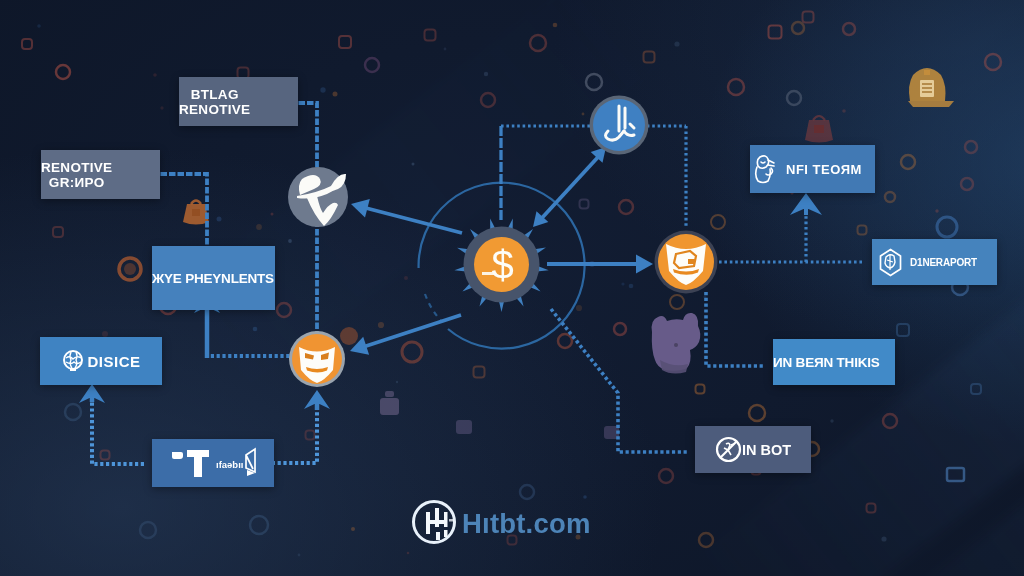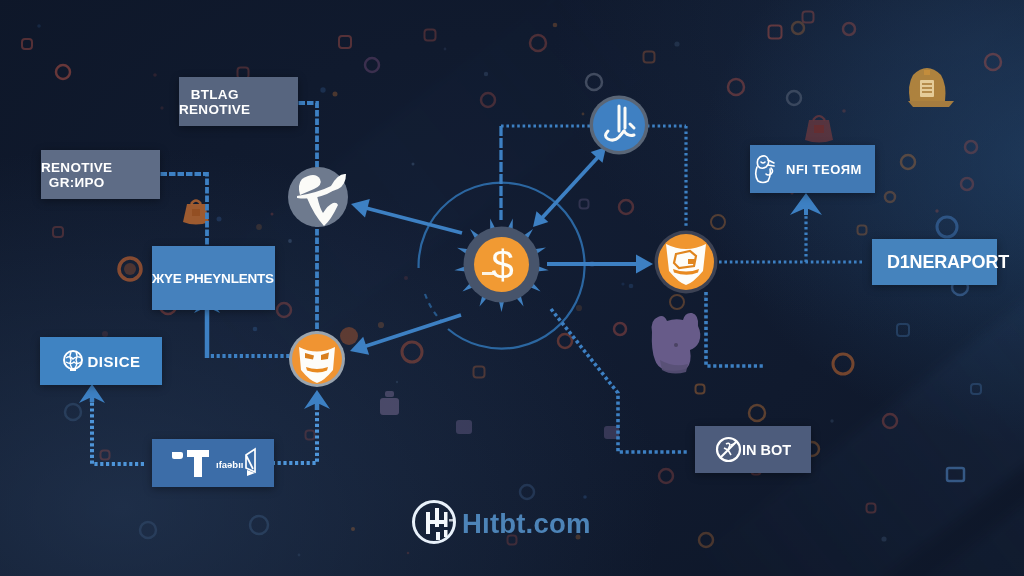--- a/index.html
+++ b/index.html
@@ -269,22 +269,25 @@
     </div>
 <div class="bx" style="left:864px;top:239px;width:125px;height:46px;background:#4583bd;">
       <div class="row" style="gap:8px;justify-content:flex-start;padding-left:7px">
 <svg width="23" height="29" viewBox="0 0 23 29">
           <g stroke="#fff" stroke-width="1.7" fill="none">
 <path d="M11.5 1.5 L21.5 8 V21 L11.5 27.5 L1.5 21 V8 Z"></path>
 <path d="M7 9 q4 -4 8 -1 l1 6 q-1 5 -5 6 q-4 -1 -5 -5 z" stroke-width="1.4"></path>
 <path d="M11 6 v16 M8 12 l6 2" stroke-width="1.2"></path>
           </g>
         </svg>
-<span class="t1" style="font-size:18px;letter-spacing:-.2px">D1NERAPORT</span>
-      </div>
+<span class="t1" style="font-size:10px;letter-spacing:-.2px">D1NERAPORT</span>
+      </div>
+    </div>
+<div class="bx" style="left:765px;top:339px;width:122px;height:46px;background:#418ac8;">
+      <div class="t1" style="font-size:13.5px;letter-spacing:-.2px">ИN BEЯN THIKIS</div>
     </div>
 <div class="bx" style="left:687px;top:426px;width:116px;height:47px;background:#4d5c7c;">
       <div class="row" style="">
 <svg width="27" height="27" viewBox="0 0 27 27">
           <g stroke="#fff" fill="none">
 <circle cx="13.5" cy="13.5" r="11.5" stroke-width="2.2"></circle>
 <path d="M5 22 L22 5" stroke-width="2.2"></path>
 <path d="M11 8 q3 -2 4 1 l-2 5 l3 5 M9 12 l4 2 M16 9 l3 -1" stroke-width="1.6"></path>
 </g>
         </svg>

